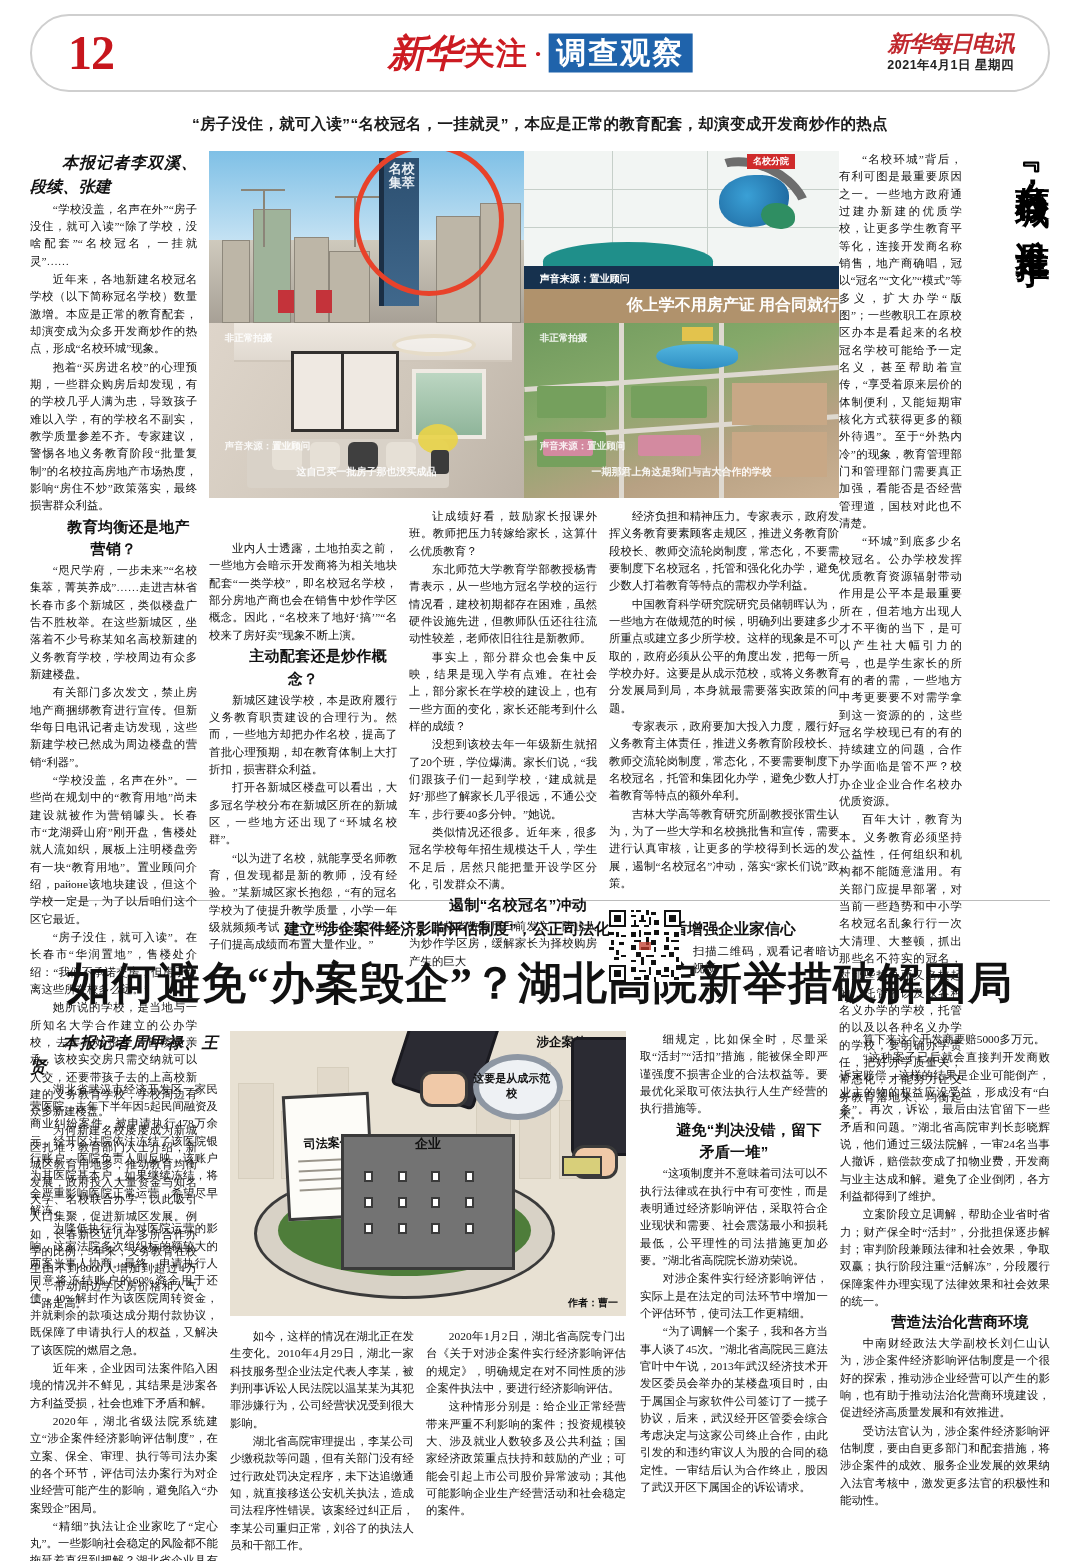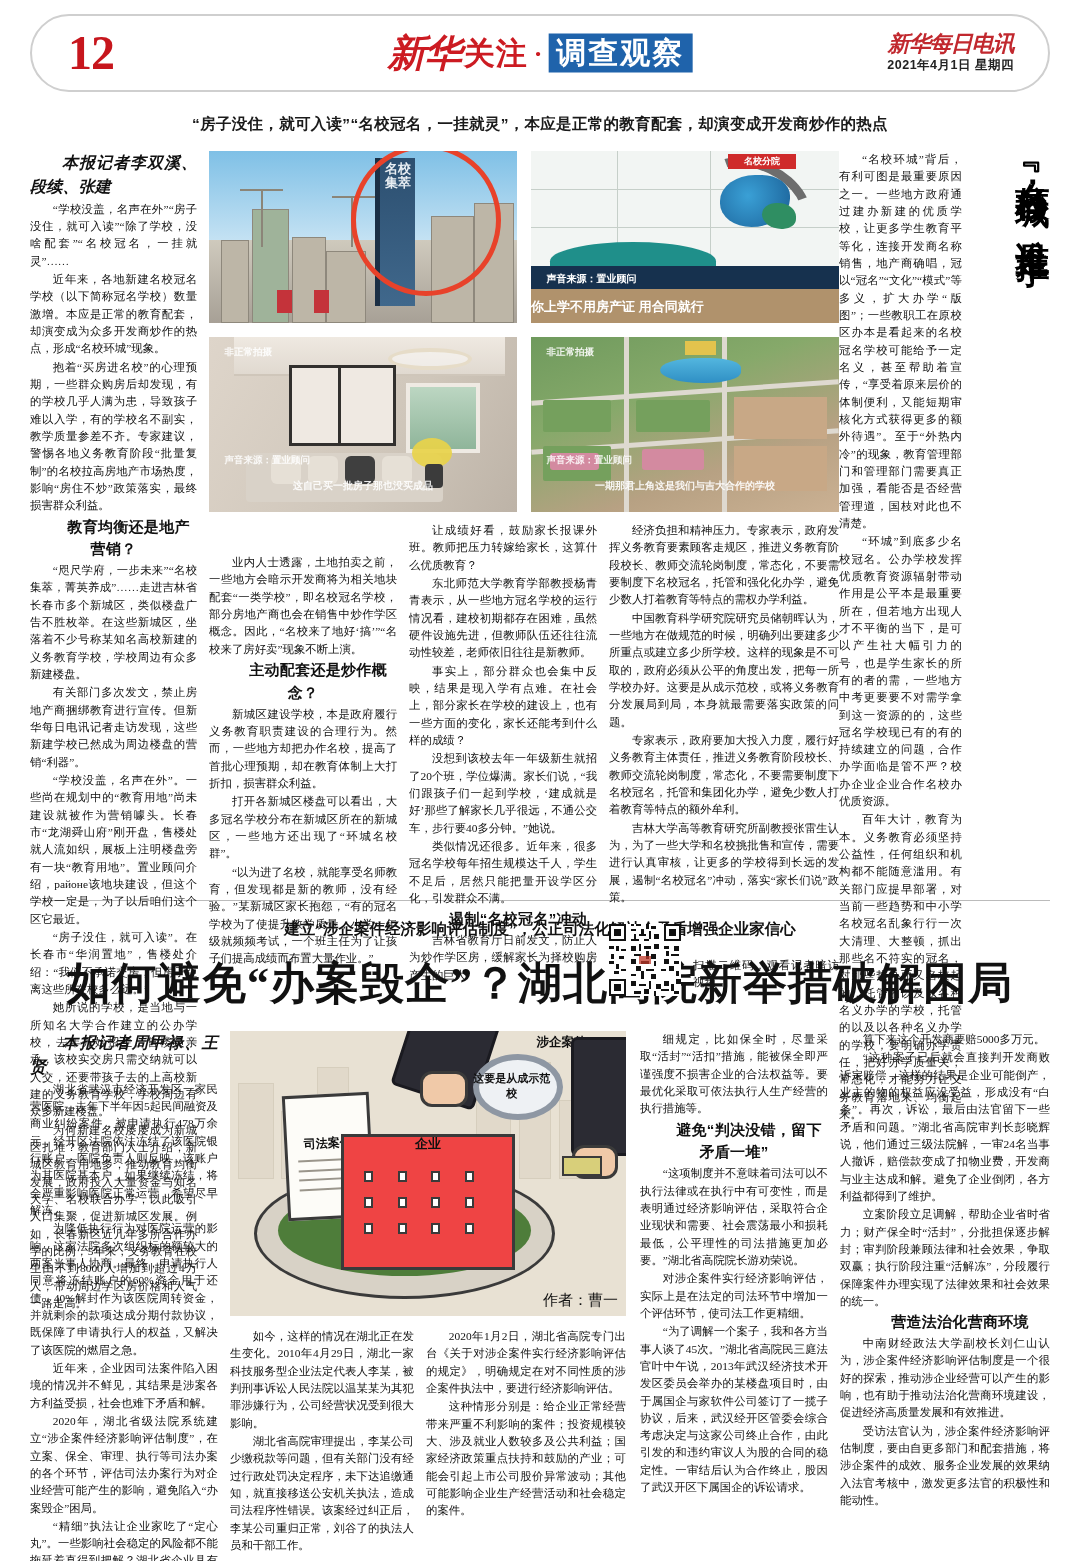--- a/index.html
+++ b/index.html
@@ -115,21 +115,21 @@
     letter-spacing:0.3px;
   }
   .c1 { width:200px; padding-right:12px; }
   .media { width:644px; }
   .c-mid { width:200px; padding:0 12px 0 0;margin-top:32px; }
   .c-mid2 { width:200px; padding:0 12px 0 0; }
   .c5 { width:148px; padding-right:10px; }
   .vtitle-col { width:88px; display:flex; justify-content:flex-end; }
 
   
-  .photos { display:grid; grid-template-columns:1fr 1fr; gap:14px; }
+  .photos { display:grid; grid-template-columns:1fr 1fr; gap:0; }
   .photo { position:relative; overflow:hidden; height:172px; }
   .photo.tall { height:175px; }
   .ph-caption {
     text-align:center; font-size:10.5px; color:#555;
     margin-top:7px; font-family:"Liberation Sans",sans-serif;
   }
   .sub-cols { display:flex; margin-top:10px; }
 
   
   .p1 { background:linear-gradient(#9fd0ea 0%, #c9e4f3 48%, #b8b1a6 48%, #a39b90 100%); }
@@ -156,30 +156,30 @@
   .p2 .map { position:absolute; inset:0 0 32% 0; background:#f2f5f3; }
   .p2 .gline { position:absolute; background:#c6cfc9; }
   .p2 .blob { position:absolute; right:16%; top:14%; width:70px; height:52px;
      background:radial-gradient(circle at 40% 40%,#3aa0d6,#1a5f96); border-radius:50% 40% 55% 45%; }
   .p2 .blob2 { position:absolute; right:14%; top:30%; width:34px; height:26px;
      background:#2f8e62; border-radius:45% 55% 40% 60%; }
   .p2 .arc { position:absolute; right:8%; top:6%; width:120px; height:84px;
      border:9px solid #6d6d6d; border-radius:50%; border-color:#6d6d6d transparent transparent transparent;
      transform:rotate(25deg); }
   .p2 .redtag { position:absolute; right:14%; top:2%; background:#cf2b2b; color:#fff;
-     font-size:9px; font-weight:bold; padding:1px 16px; font-family:"Liberation Sans",sans-serif;}
+     font-size:9px; font-weight:bold; padding:1px 6px; font-family:"Liberation Sans",sans-serif;}
   .p2 .teal { position:absolute; left:6%; bottom:33%; width:54%; height:14%;
      background:#1f8f8a; border-radius:50% 50% 0 0 / 80% 80% 0 0; }
   .p2 .bluebar { position:absolute; left:0; right:0; bottom:20%; height:13%;
      background:#16314e; }
   .p2 .srcLabel { position:absolute; left:5%; bottom:21.5%; color:#fff;
      font-size:10px; font-weight:bold; font-family:"Liberation Sans",sans-serif;}
   .p2 .lower { position:absolute; left:0; right:0; bottom:0; height:20%; background:#b0926c; }
-  .p2 .subt { position:absolute; left:0; right:0; bottom:4%; text-align:left; color:#fff;
-     font-size:13px; font-weight:bold; font-family:"Liberation Sans",sans-serif;}
+  .p2 .subt { position:absolute; left:0; right:0; bottom:4%; text-align:right; color:#fff;
+     font-size:16px; font-weight:bold; font-family:"Liberation Sans",sans-serif;}
 
   
   .p3 { background:linear-gradient(#e7e0d8,#d8d0c6); }
   .p3 .wall { position:absolute; inset:0; background:linear-gradient(120deg,#ded5ca,#cfc6ba 60%,#bdb3a7); }
   .p3 .ceil { position:absolute; left:8%; right:4%; top:0; height:22%;
      background:linear-gradient(#efe9e1,#e0d9d0); border-bottom:2px solid #cfc6ba; }
   .p3 .chand { position:absolute; left:58%; top:6%; width:84px; height:22px;
      border:4px solid #e6dcc8; border-radius:50%; background:rgba(255,255,255,.45); }
   .p3 .art { position:absolute; top:16%; width:58px; height:46%;
      background:#efe9e2; border:3px solid #32302e; }
@@ -252,21 +252,21 @@
   .cartoon .dish {
     position:absolute; left:6%; bottom:6%; width:76%; height:46%;
     background:#d8d2c6; border:3px solid #3a3a3a; border-radius:50%;
   }
   .cartoon .grass {
     position:absolute; left:12%; bottom:14%; width:64%; height:32%;
     background:#4e7d3a; border-radius:50%;
   }
   .cartoon .bldg {
     position:absolute; left:28%; bottom:16%; width:44%; height:48%;
-    background:#ef4444; border:3px solid #3a3a3a;
+    background:#737373; border:3px solid #3a3a3a;
   }
   .cartoon .bldg .lbl {
     position:absolute; top:-2px; left:0; right:0; text-align:center;
     font-size:13px; font-weight:bold; font-family:"Liberation Sans",sans-serif;
   }
   .cartoon .win {
     position:absolute; width:9px; height:11px; background:#fff; border:2px solid #3a3a3a;
   }
   .cartoon .doc {
     position:absolute; left:14%; top:22%; width:22%; height:44%;
@@ -304,21 +304,21 @@
   }
   .cartoon .hand2 {
     position:absolute; right:2%; top:40%; width:46px; height:34px;
     background:#f0c9a8; border:3px solid #3a3a3a; border-radius:12px;
   }
   .cartoon .money {
     position:absolute; right:6%; top:44%; width:40px; height:20px;
     background:#d8cf7a; border:2px solid #3a3a3a;
   }
   .cartoon .author {
-    position:absolute; right:2%; bottom:2%; font-size:15px; font-weight:normal;
+    position:absolute; right:2%; bottom:2%; font-size:10px; font-weight:bold;
     font-family:"Liberation Sans",sans-serif;
   }
   .illus-sub { display:flex; margin-top:12px; }
   .illus-sub .s1 { width:196px; padding-right:12px; }
   .illus-sub .s2 { width:200px; }
 </style>
 </head>
 <body>
 
 <div class="page">

